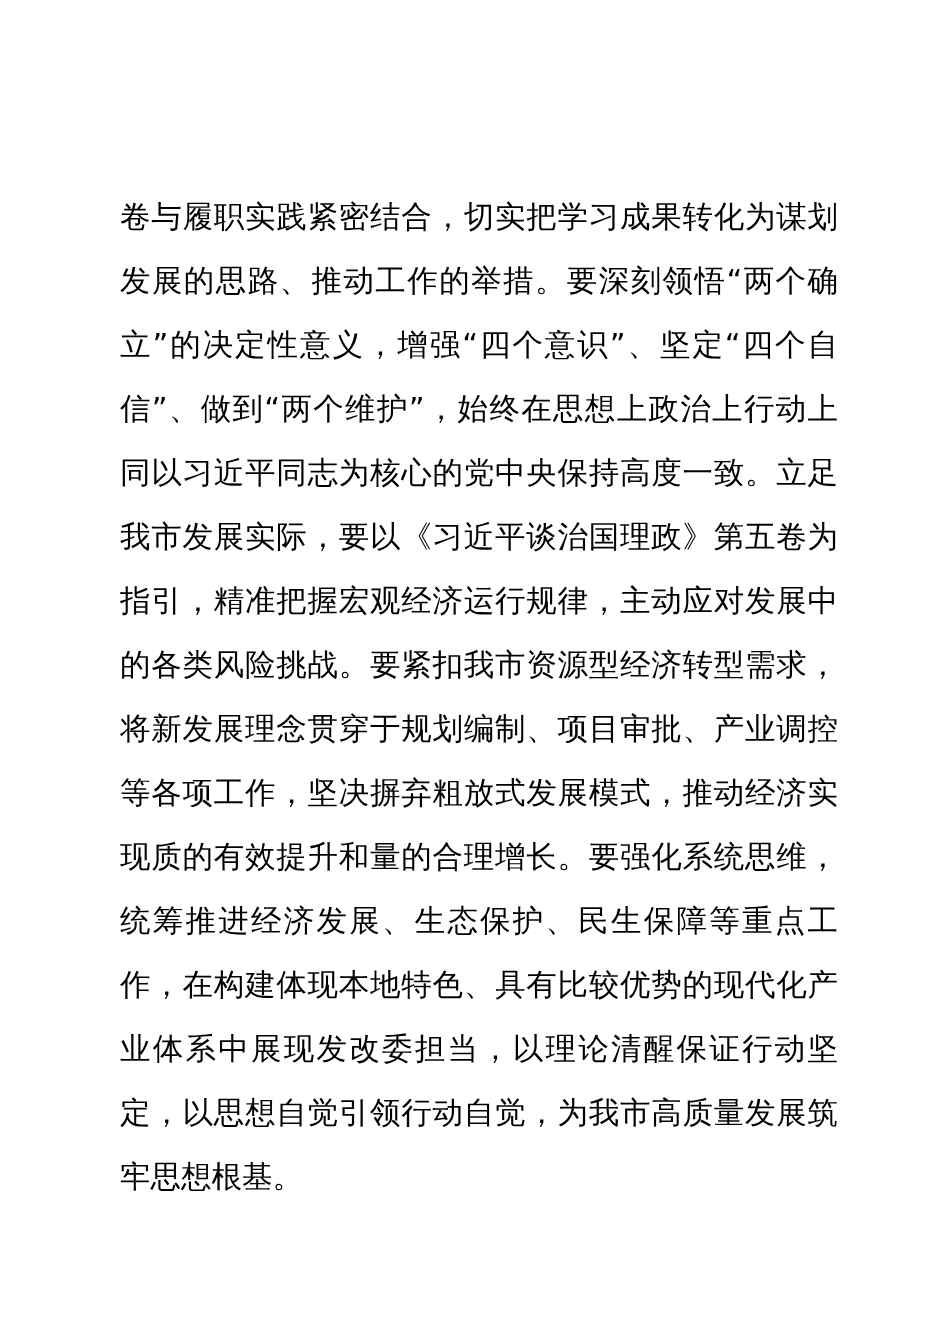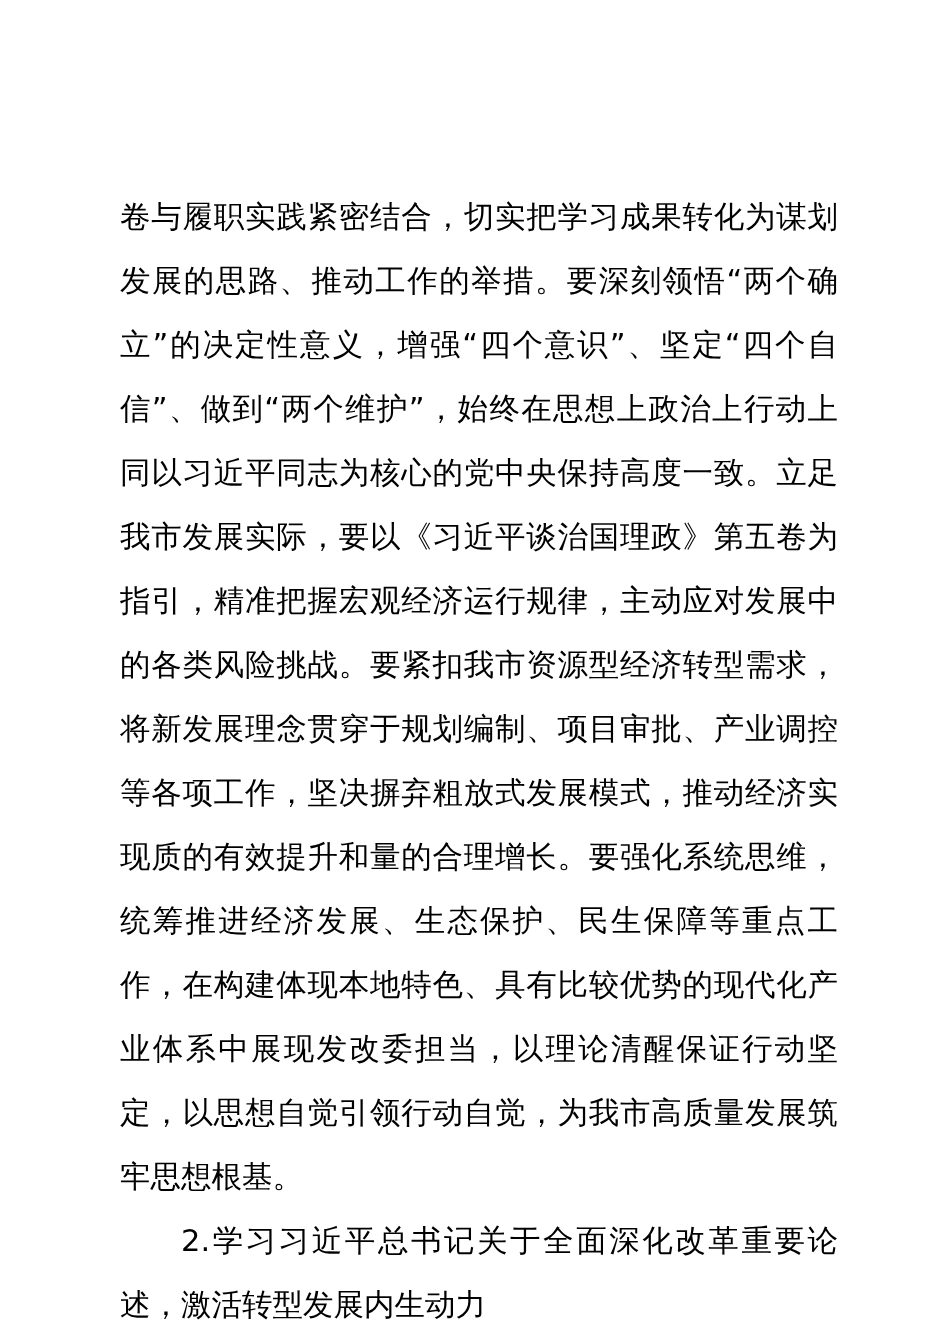--- a/index.html
+++ b/index.html
@@ -51,17 +51,16 @@
   }
 </style>
 </head>
 <body>
 
 <div class="page">
   <div class="doc-body">
 
     <p class="para no-indent">卷与履职实践紧密结合，切实把学习成果转化为谋划发展的思路、推动工作的举措。要深刻领悟“两个确立”的决定性意义，增强“四个意识”、坚定“四个自信”、做到“两个维护”，始终在思想上政治上行动上同以习近平同志为核心的党中央保持高度一致。立足我市发展实际，要以《习近平谈治国理政》第五卷为指引，精准把握宏观经济运行规律，主动应对发展中的各类风险挑战。要紧扣我市资源型经济转型需求，将新发展理念贯穿于规划编制、项目审批、产业调控等各项工作，坚决摒弃粗放式发展模式，推动经济实现质的有效提升和量的合理增长。要强化系统思维，统筹推进经济发展、生态保护、民生保障等重点工作，在构建体现本地特色、具有比较优势的现代化产业体系中展现发改委担当，以理论清醒保证行动坚定，以思想自觉引领行动自觉，为我市高质量发展筑牢思想根基。</p>
 
-    <p class="para indent-2">2.学习习近平总书记关于全面深化改革重要论述，激活转型发展内生动力</p>
 
 
   </div>
 </div>
 
 </body></html>

